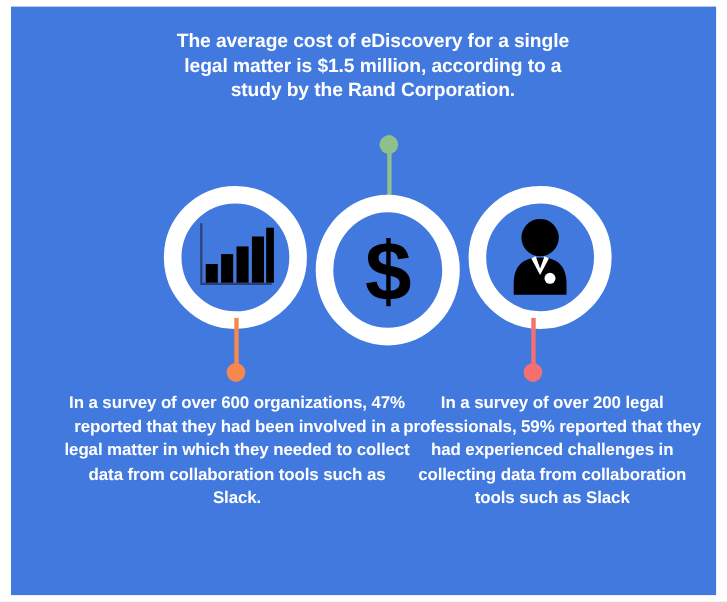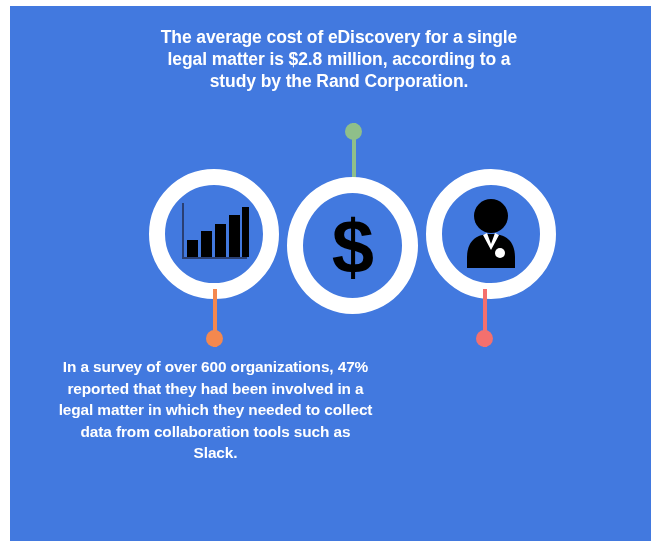--- a/index.html
+++ b/index.html
@@ -140,21 +140,21 @@
     left: 352px;
     top: 350px;
     width: 280px;
   }
 </style>
 </head>
 <body>
 
 <div id="infographic">
 
-  <div class="headline">The average cost of eDiscovery for a single legal matter is $2.8 million, according to a study by the Rand Corporation.</div>
+  <div class="headline">The average cost of eDiscovery for a single legal matter is $1.5 million, according to a study by the Rand Corporation.</div>
 
   <div class="connector" id="connector-center">
     <div class="stem"></div>
     <div class="knob"></div>
   </div>
 
   <div class="ring" id="circle-bar-chart">
     <svg class="icon-svg" width="70" height="66" viewBox="0 0 70 66">
       <path d="M4 2 L4 57 L68 57" stroke="#2a3f73" stroke-width="2" fill="none"></path>
       <rect x="8" y="39" width="11" height="17" fill="#000000"></rect>
@@ -192,14 +192,15 @@
     <div class="knob"></div>
   </div>
 
   <div class="connector" id="connector-right">
     <div class="stem"></div>
     <div class="knob"></div>
   </div>
 
   <div class="blurb" id="blurb-left">In a survey of over 600 organizations, 47% reported that they had been involved in a legal matter in which they needed to collect data from collaboration tools such as Slack.</div>
 
+  <div class="blurb" id="blurb-right">In a survey of over 200 legal professionals, 59% reported that they had experienced challenges in collecting data from collaboration tools such as Slack</div>
 
 </div>
 
 </body></html>

